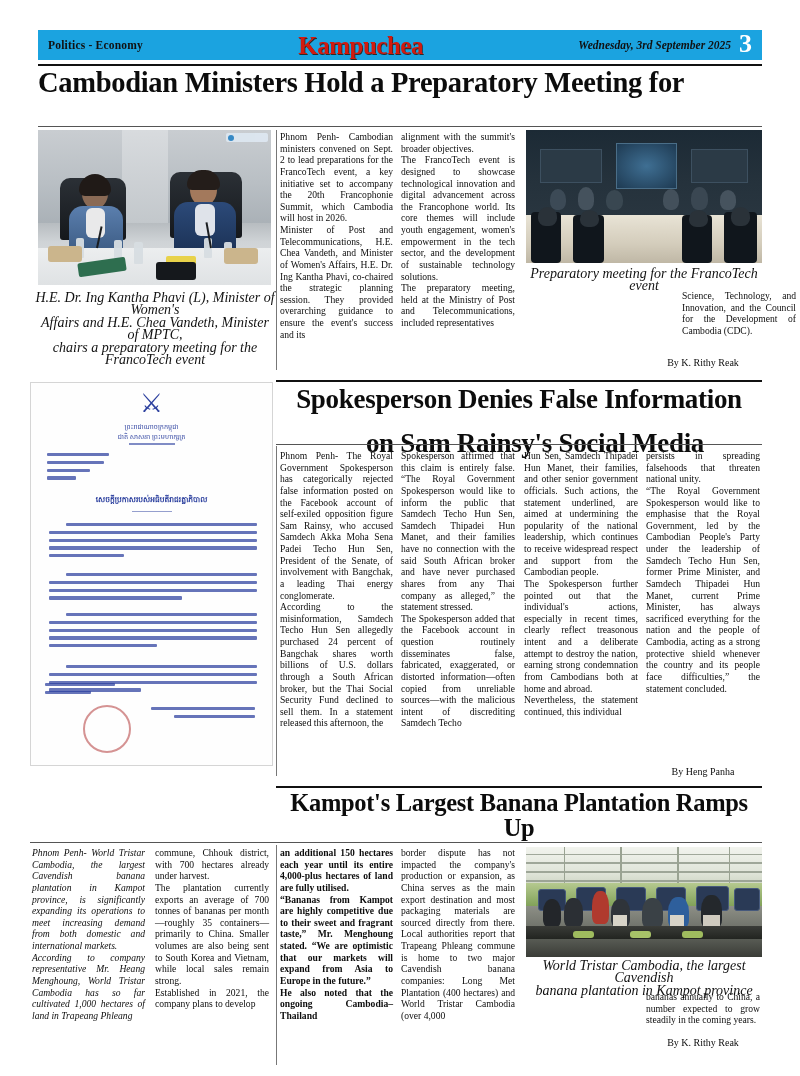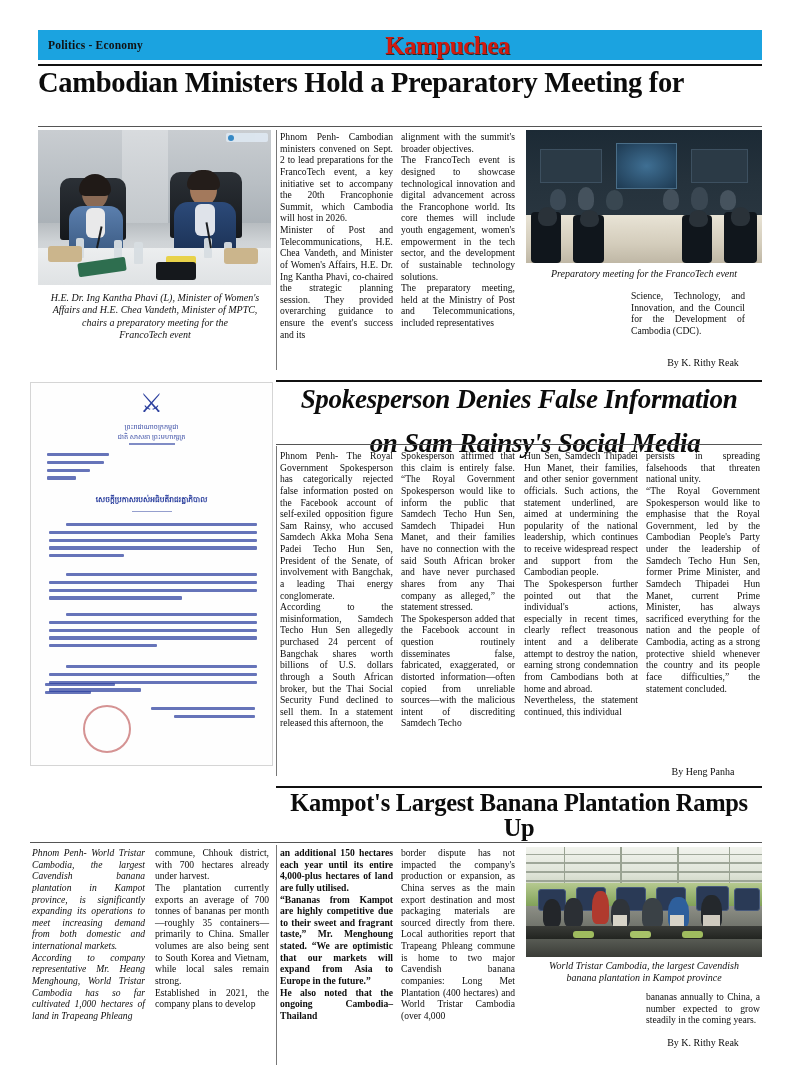--- a/index.html
+++ b/index.html
@@ -85,21 +85,21 @@
   
   .headline {
     position: absolute;
     font-family: "Liberation Serif", serif;
     font-weight: bold;
     color: #0c0c0c;
     line-height: 1.03;
     letter-spacing: -0.3px;
   }
   .h1 { font-size: 28.5px; }
-  .h2 { font-size: 27px; font-style: italic; }
+  .h2 { font-size: 27px; }
   .h3 { font-size: 24.5px; }
 
   
   .col {
     position: absolute;
     font-family: "Liberation Serif", serif;
     font-size: 9.6px;
     line-height: 11.62px;
     color: #0d0d0d;
     text-align: justify;
@@ -113,21 +113,21 @@
     font-size: 10px;
     color: #0d0d0d;
     text-align: center;
   }
 
   
   .caption {
     position: absolute;
     font-family: "Liberation Serif", serif;
     font-style: italic;
-    font-size: 10px;
+    font-size: 14px;
     line-height: 12.4px;
     color: #111;
     text-align: center;
     white-space: pre-line;
   }
 
   
   .photo {
     position: absolute;
     overflow: hidden;
@@ -212,20 +212,24 @@
   }
 </style>
 </head>
 <body>
 
 <div class="page">
 
   <div class="masthead">
     <div class="mast-left">Politics - Economy</div>
     <div class="mast-center">Kampuchea</div>
+    <div class="mast-right">
+      <div class="mast-date">Wednesday, 3rd September 2025</div>
+      <div class="mast-pageno">3</div>
+    </div>
   </div>
 
   <div class="rule" style="left:38px; top:64px; width:724px;"></div>
 
   <div class="headline h1" style="left:38px; top:68px; width:724px;">Cambodian Ministers Hold a Preparatory Meeting for</div>
 
   <div class="thin-rule" style="left:38px; top:126px; width:724px;"></div>
 
   <div class="photo" style="left:38px; top:130px; width:233px; height:155px;">
     <div class="p1-wall"></div>
@@ -290,21 +294,21 @@
     <div class="p2-person" style="left:87%; top:58%; width:8%; height:14%; background:#2a3239;"></div>
   </div>
 
   <div class="caption" style="left:524px; top:268px; width:240px;">Preparatory meeting for the FrancoTech event</div>
 
   <div class="col" style="left:280px; top:131px; width:113px;">Phnom Penh- Cambodian ministers convened on Sept. 2 to lead preparations for the FrancoTech event, a key initiative set to accompany the 20th Francophonie Summit, which Cambodia will host in 2026.
 Minister of Post and Telecommunications, H.E. Chea Vandeth, and Minister of Women's Affairs, H.E. Dr. Ing Kantha Phavi, co-chaired the strategic planning session. They provided overarching guidance to ensure the event's success and its</div>
   <div class="col" style="left:401px; top:131px; width:114px;">alignment with the summit's broader objectives.
 The FrancoTech event is designed to showcase technological innovation and digital advancement across the Francophone world. Its core themes will include youth engagement, women's empowerment in the tech sector, and the development of sustainable technology solutions.
 The preparatory meeting, held at the Ministry of Post and Telecommunications, included representatives</div>
-  <div class="col" style="left:631px; top:290px; width:114px;">Science, Technology, and Innovation, and the Council for the Development of Cambodia (CDC).</div>
+  <div class="col" style="left:682px; top:290px; width:114px;">Science, Technology, and Innovation, and the Council for the Development of Cambodia (CDC).</div>
   <div class="byline" style="left:646px; top:357px; width:114px;">By K. Rithy Reak</div>
 
   <div class="vrule" style="left:276px; top:130px; height:240px;"></div>
 
   <div class="rule" style="left:276px; top:380px; width:486px;"></div>
 
   <div class="headline h2" style="left:276px; top:386px; width:486px; text-align:center;">Spokesperson Denies False Information</div>
   <div class="headline h2" style="left:292px; top:414px; width:486px; text-align:center;margin-top:16px;">on Sam Rainsy's Social Media</div>
 
   <div class="thin-rule" style="left:276px; top:444px; width:486px;"></div>

